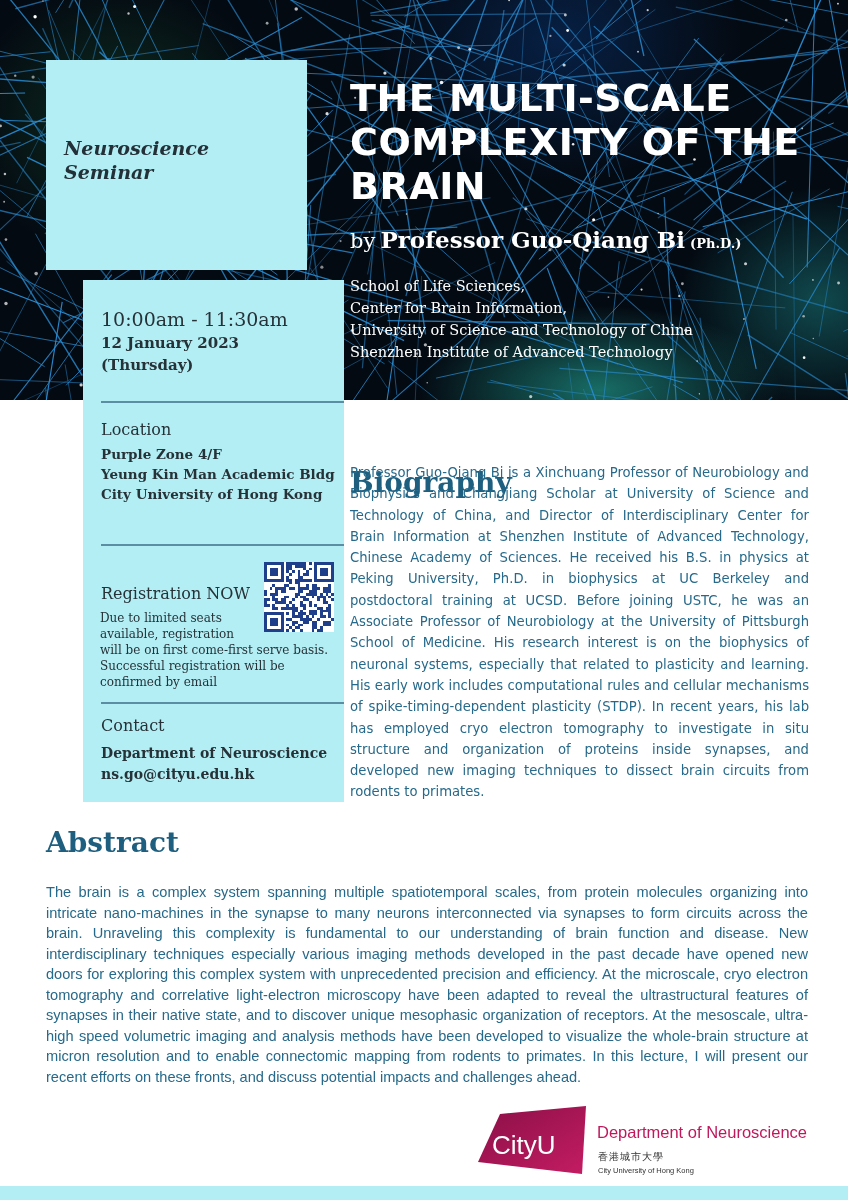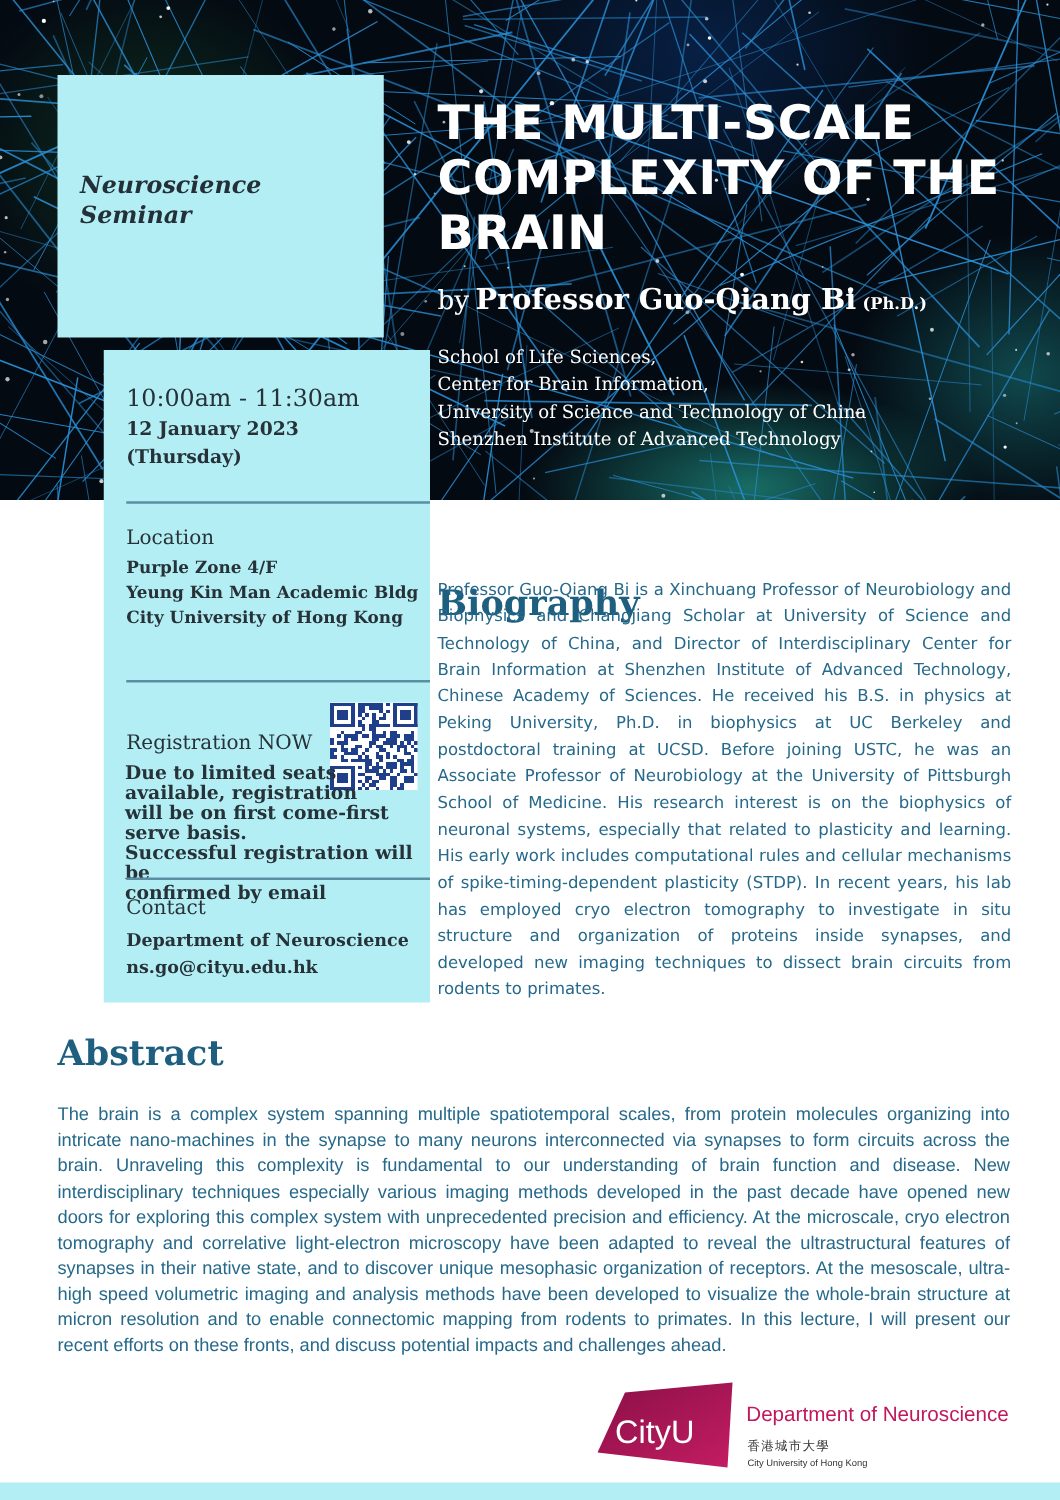--- a/index.html
+++ b/index.html
@@ -53,21 +53,21 @@
     position: absolute; left: 18px;
     font-family: "DejaVu Serif", serif; font-size: 16px; color: #263238;
   }
   .sec-body {
     position: absolute; left: 18px;
     font-family: "DejaVu Serif", serif; font-weight: bold; font-size: 13.5px;
     line-height: 20px; color: #263238; white-space: nowrap;
   }
   .reg-body {
     position: absolute; left: 17px; width: 240px;
-    font-family: "DejaVu Serif", serif; font-weight: bold; font-size: 15px;
+    font-family: "DejaVu Serif", serif; font-weight: normal; font-size: 12px;
     line-height: 16px; color: #263238;
   }
   .qr { position: absolute; left: 181px; top: 282px; width: 70px; height: 70px; background: #fff; }
 
   .talk-title {
     position: absolute; left: 350px; top: 76px; width: 470px;
     font-family: "DejaVu Sans", sans-serif; font-weight: bold;
     font-size: 38px; line-height: 44px; color: #ffffff; letter-spacing: 0.5px;
   }
   .speaker {

